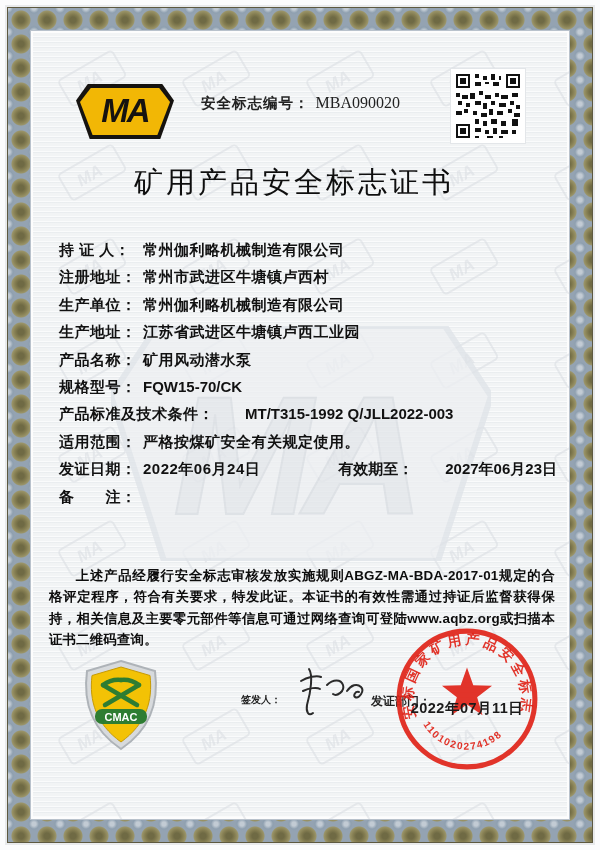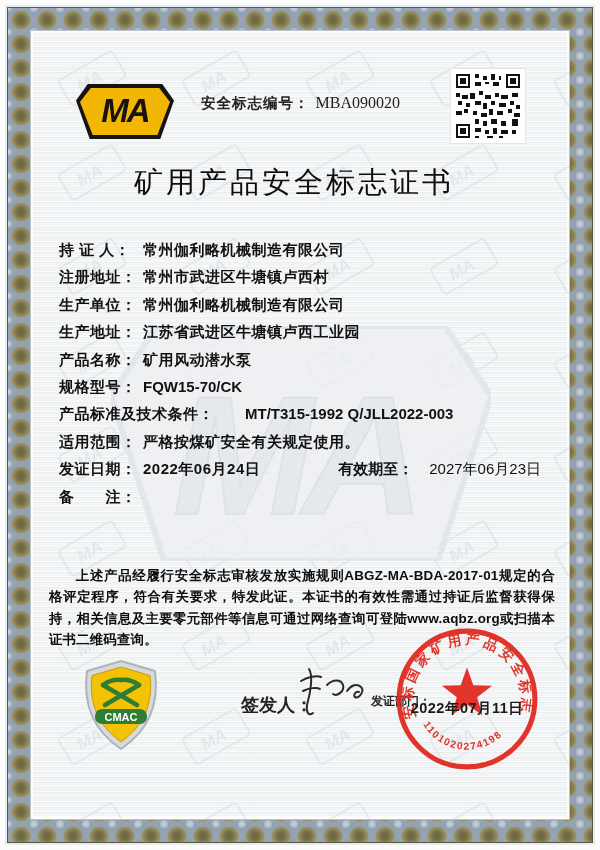--- a/index.html
+++ b/index.html
@@ -61,30 +61,30 @@
     font-size:29px;font-weight:400;color:#0e0e0e;letter-spacing:3px;}
 
   
   .rows{position:absolute;left:28px;top:210px;width:512px;color:#111;}
   .row{display:flex;align-items:baseline;height:27.4px;font-size:15px;white-space:nowrap;}
   .row .lbl{font-weight:bold;width:84px;flex:0 0 auto;letter-spacing:.5px;}
   .row .lbl.wide{width:186px;}
   .row .val{font-weight:bold;letter-spacing:.5px;}
   .row .val.mono{font-family:"Liberation Sans",sans-serif;letter-spacing:0;}
   .row .lbl2{font-weight:bold;margin-left:78px;}
-  .row .val2{font-weight:normal;margin-left:16px;text-align:right;}
+  .row .val2{font-weight:bold;margin-left:32px;text-align:right;}
 
   
   .statement{position:absolute;left:18px;top:534px;width:506px;
     font-size:13.4px;font-weight:bold;line-height:1.6;color:#0d0d0d;
     text-align:justify;text-indent:2em;letter-spacing:.2px;}
 
   
   .cmac{position:absolute;left:48px;top:628px;}
-  .signer-lab{position:absolute;left:210px;top:662px;font-size:18px;font-weight:bold;color:#222;}
+  .signer-lab{position:absolute;left:210px;top:662px;font-size:10px;font-weight:bold;color:#222;}
   .sig{position:absolute;left:262px;top:630px;}
   .dept-lab{position:absolute;left:340px;top:662px;font-size:12px;font-weight:bold;color:#222;}
   .seal{position:absolute;left:360px;top:592px;}
   .seal-date{position:absolute;left:366px;top:668px;width:140px;text-align:center;
     font-size:14.5px;font-weight:bold;color:#1a1a1a;letter-spacing:.5px;}
 </style>
 </head>
 <body>
 
 <div class="band"></div>

